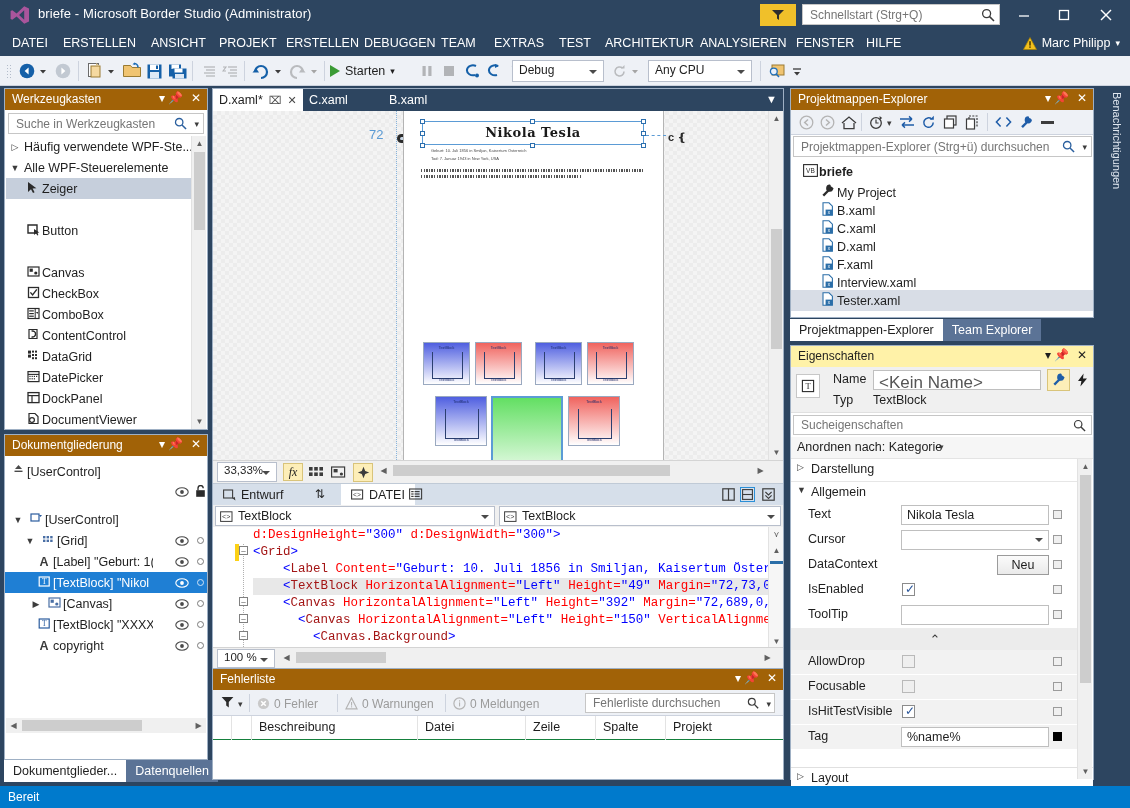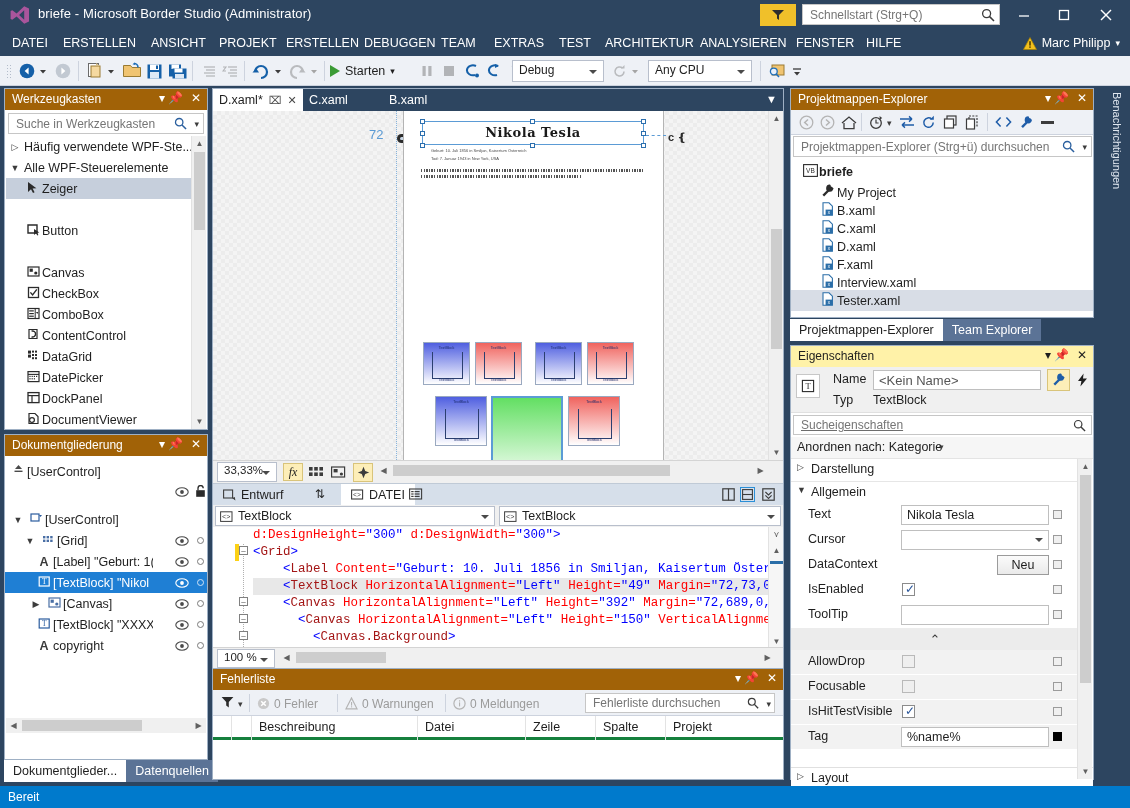--- a/index.html
+++ b/index.html
@@ -91,21 +91,21 @@
   .k-el { color:#a31515; }
   .k-at { color:#ff0000; }
   .k-st { color:#0000ff; }
   .k-br { color:#0000ff; }
   .fold { position:absolute; width:9px; height:9px; border:1px solid #808080; background:#ffffff; font-size:8px; line-height:7px; text-align:center; color:#404040; font-family:"Liberation Sans",sans-serif; }
   .chbar { position:absolute; width:4px; background:#fcd116; }
 
   
   .el-toolbar { position:absolute; left:0; height:26px; width:100%; background:#eef1f6; border-bottom:1px solid #cdd3de; }
   .el-chip { position:absolute; top:5px; height:17px; display:flex; align-items:center; gap:4px; font-size:12px; color:#9b9b9b; }
-  .el-head { position:absolute; left:0; height:24px; width:100%; background:#ffffff; border-bottom:3px solid #15803d; }
+  .el-head { position:absolute; left:0; height:24px; width:100%; background:#ffffff; border-bottom:1px solid #15803d; }
   .el-head .c { position:absolute; top:4px; font-size:12.5px; color:#1e1e1e; }
   .el-head .vsep { position:absolute; top:0; width:1px; height:24px; background:#e3e3e3; }
 
   
   .prop-row { position:absolute; left:0; width:100%; height:24px; }
   .prop-row .lbl { position:absolute; left:17px; top:4px; font-size:12.5px; }
   .prop-row .val { position:absolute; left:110px; top:2px; height:20px; background:#ffffff; border:1px solid #bfbfbf; }
   .prop-row .val .vt { position:absolute; left:5px; top:2px; font-size:12.5px; }
   .prop-row .mk { position:absolute; left:262px; top:7px; width:9px; height:9px; border:1px solid #9b9b9b; background:#f0f0f0; }
   .prop-row .mk.solid { background:#000000; border-color:#000000; }
@@ -1174,39 +1174,39 @@
 
     <div style="position:absolute;left:0;top:21px;width:100%;height:46px;background:#f0f0f0;border-bottom:1px solid #e0e0e0">
       <div style="position:absolute;left:5px;top:7px;width:24px;height:24px;background:#ffffff;border:1px solid #c7c7c7;display:flex;align-items:center;justify-content:center">
         <svg width="14" height="14" viewBox="0 0 14 14">
             <rect x="1.4" y="1.4" width="11.2" height="11.2" fill="none" stroke="#2b2b2b" stroke-width="1.1"></rect>
             <text x="7" y="10.4" font-size="8.5" text-anchor="middle" fill="#2b2b2b" font-family="Liberation Serif, serif">T</text>
           </svg>
       </div>
       <div style="position:absolute;left:42px;top:5px;font-size:12.5px">Name</div>
       <div style="position:absolute;left:82px;top:3px;width:168px;height:20px;background:#ffffff;border:1px solid #bfbfbf">
-        <span style="position:absolute;left:5px;top:2px;font-size:13px;color:#555">&lt;Kein Name&gt;</span>
+        <span style="position:absolute;left:5px;top:2px;font-size:17px;color:#555">&lt;Kein Name&gt;</span>
       </div>
       <div style="position:absolute;left:256px;top:2px;width:23px;height:22px;background:#fdeeb8;border:1px solid #d9c47a;display:flex;align-items:center;justify-content:center">
         <svg width="14" height="14" viewBox="0 0 14 14">
             <path d="M9 0.6 a3.6 3.6 0 1 0 3.2 4.6 L12.6 4.6 l-2-2 l-0.6 0.3 a3.6 3.6 0 0 0 -1-2.3z" fill="#1f5da8"></path>
             <rect x="1.2" y="7.8" width="7.6" height="2.3" transform="rotate(-45 5 9)" fill="#1f5da8"></rect>
           </svg>
       </div>
       <div style="position:absolute;left:281px;top:2px;width:20px;height:22px;display:flex;align-items:center;justify-content:center">
         <svg width="11" height="14" viewBox="0 0 11 14">
             <path d="M6.6 0.4 L1 8 h3.4 l-1 5.6 L10 5.6 H6z" fill="#1f1f1f"></path>
           </svg>
       </div>
       <div style="position:absolute;left:42px;top:26px;font-size:12.5px">Typ</div>
       <div style="position:absolute;left:82px;top:26px;font-size:12.5px">TextBlock</div>
     </div>
 
     <div class="srch" style="left:2px; top:69px; width:299px; height:20px;">
-      <input style="width: 265px; text-decoration: underline;" readonly="" placeholder="Sucheigenschaften">
+      <input style="width: 265px;" readonly="" placeholder="Sucheigenschaften">
       <svg class="mg" style="right:5px;top:3px" width="13" height="13" viewBox="0 0 14 14">
         <circle cx="5.6" cy="5.6" r="4" fill="none" stroke="#3b3b3b" stroke-width="1.3"></circle>
           <line x1="8.6" y1="8.6" x2="13" y2="13" stroke="#3b3b3b" stroke-width="1.5"></line>
       </svg>
     </div>
 
     <div style="position:absolute;left:0;top:91px;width:100%;height:22px;background:#f6f6f6;border-bottom:1px solid #e4e4e4">
       <span style="position:absolute;left:6px;top:3px;font-size:12.5px">Anordnen nach: Kategorie</span>
       <span style="position:absolute;left:148px;top:5px;font-size:9px;color:#3c3c3c">▾</span>
     </div>

